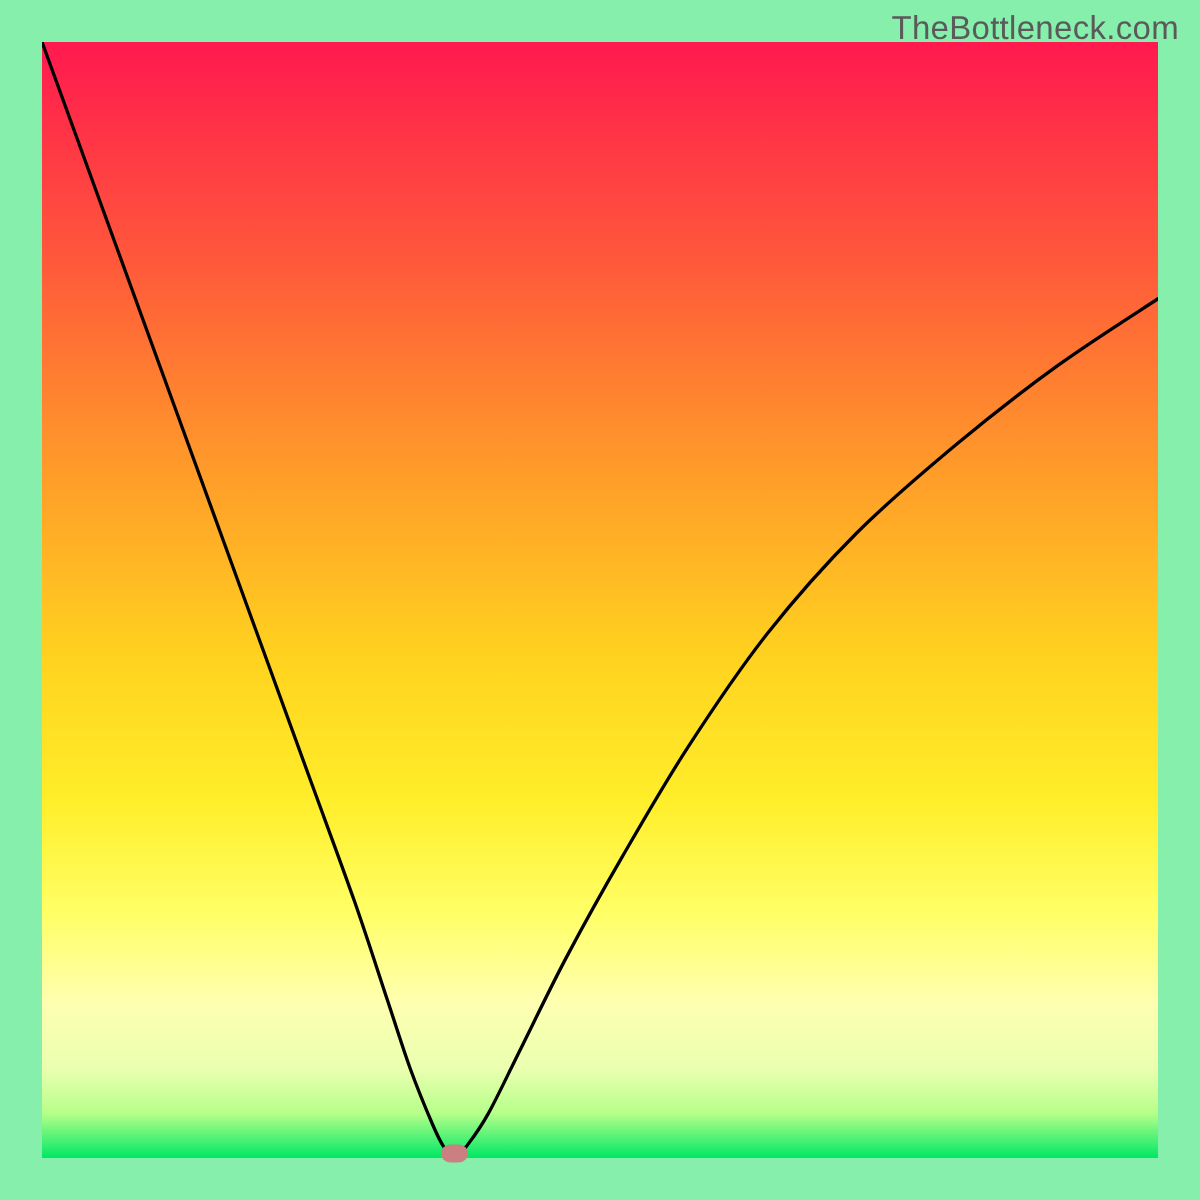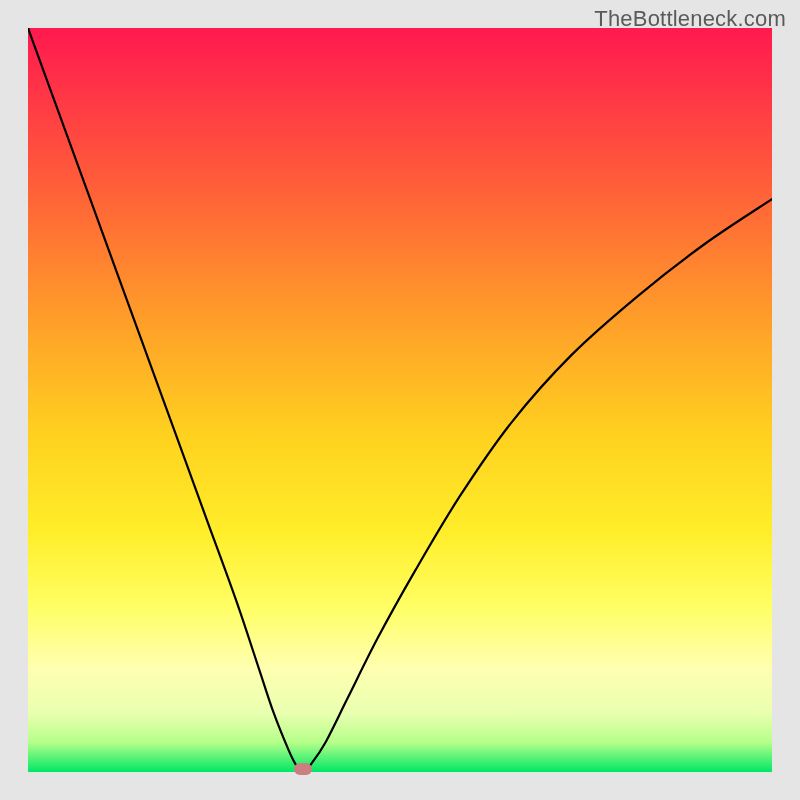--- a/index.html
+++ b/index.html
@@ -1,21 +1,21 @@
 <!DOCTYPE html>
 <html><head>
 <meta charset="utf-8">
 <style>
   * { margin: 0; padding: 0; box-sizing: border-box; }
   html, body { width: 800px; height: 800px; overflow: hidden; background: #000; }
   .frame {
     position: relative;
     width: 800px;
     height: 800px;
-    background: #e5e5e5;
+    background: #86efac;
   }
   .plot-area {
     position: absolute;
     left: 28px;
     top: 28px;
     width: 744px;
     height: 744px;
     background: linear-gradient(to bottom,
       #ff194f 0%,
       #ff5a3a 20%,

